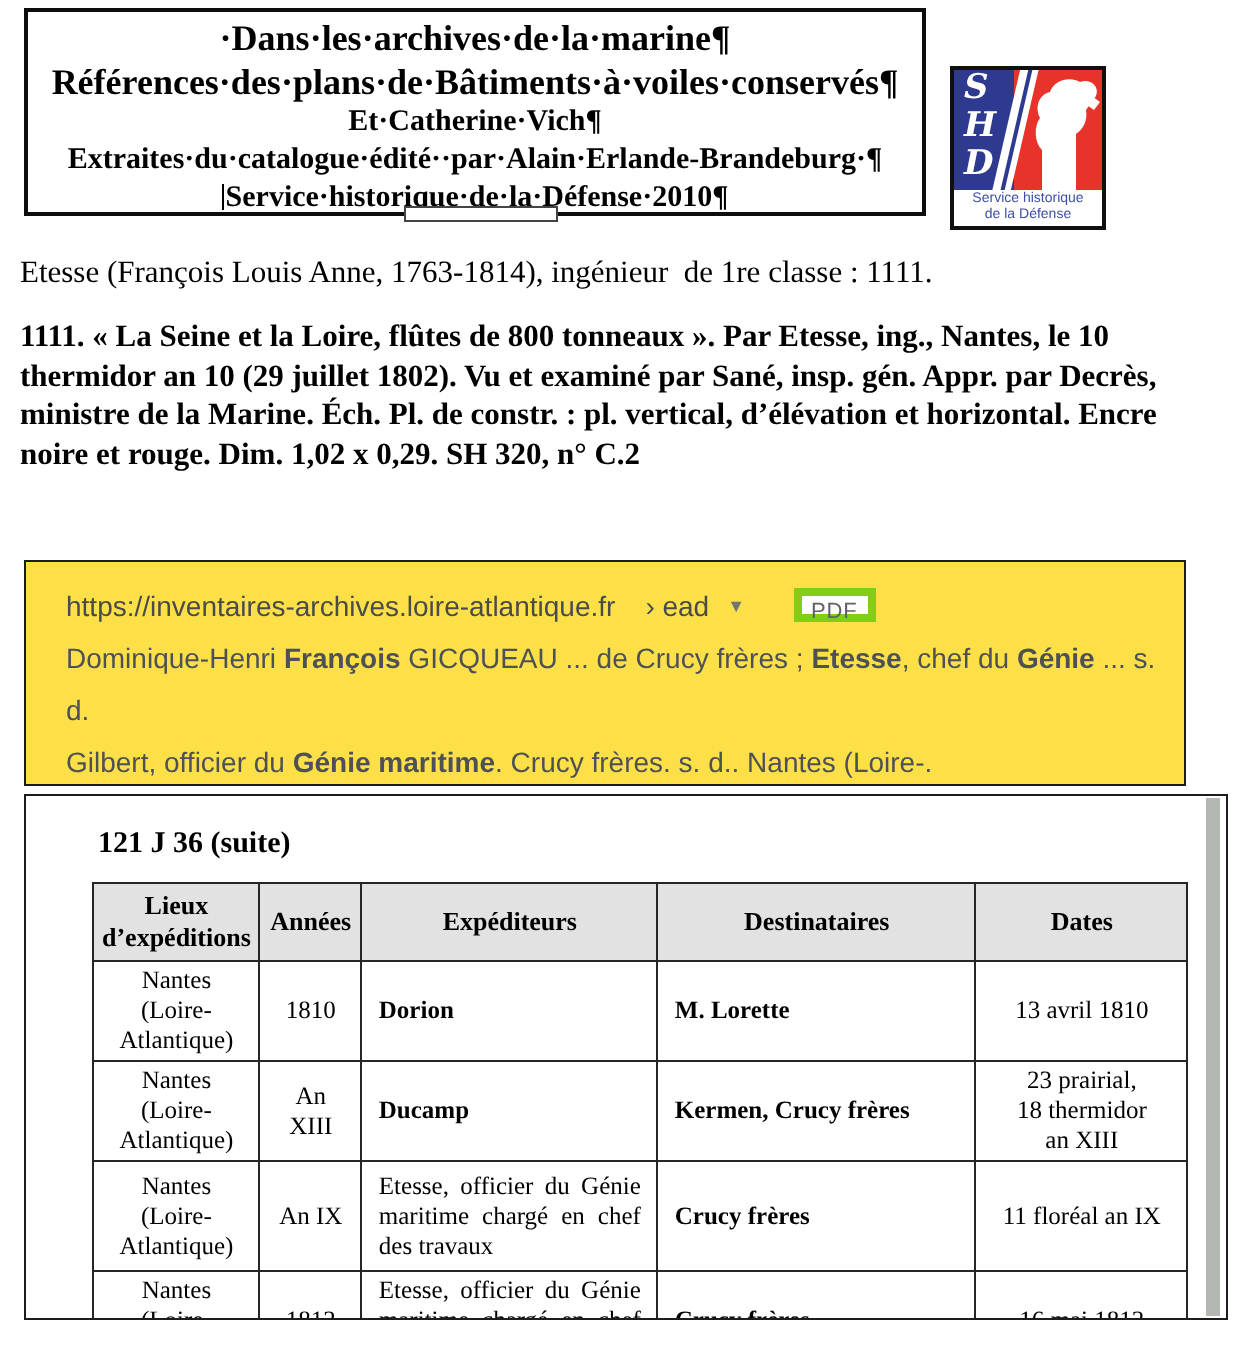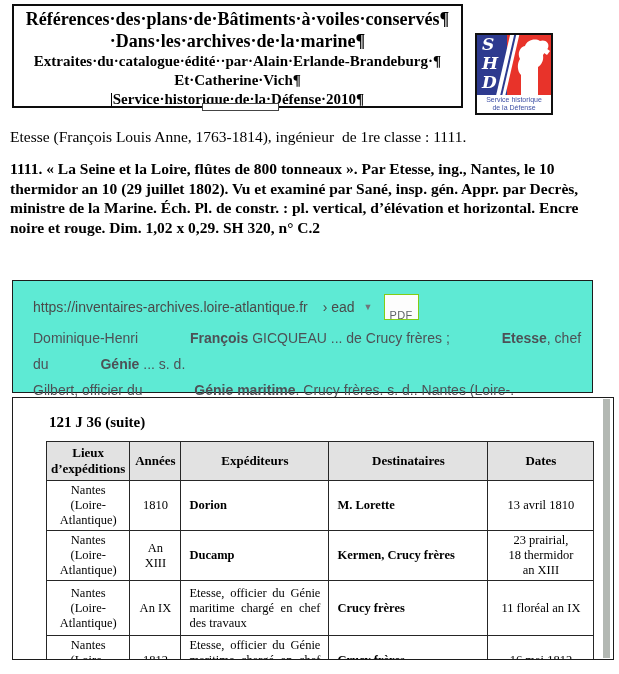--- a/index.html
+++ b/index.html
@@ -38,31 +38,31 @@
 
   
   .intro-line { position:absolute; left:10px; top:128px; width:605px;
     font-size:15.5px; color:#000; white-space:pre-wrap; }
   .catalog-entry { position:absolute; left:10px; top:159px; width:606px;
     font-size:15.5px; font-weight:bold; color:#000; line-height:19.5px; }
 
   
   .search-box {
     position:absolute; left:12px; top:280px; width:581px; height:113px;
-    border:1px solid #1c1c1c; background:#5eead4;
+    border:1px solid #1c1c1c; background:#fde047;
     font-family:"Liberation Sans", sans-serif; padding:13px 0 0 20px;
   }
   .url-row { display:flex; align-items:center; font-size:14px; color:#4a4a4a; }
   .url-breadcrumb { margin-left:15px; color:#4a4a4a; }
   .dropdown-arrow { margin-left:9px; font-size:9px; color:#70757a; }
-  .pdf-badge { margin-left:11px; border:1px solid #84cc16; padding:12px 5px; height:17px;
+  .pdf-badge { margin-left:24px; border:4px solid #84cc16; padding:0 5px; height:17px;
     line-height:16px; font-size:11px; letter-spacing:.4px; color:#5f6368; background:#fdfdfd; }
   .result-title { margin-top:8px; font-size:20px; font-weight:400; color:#681da8; }
   .snippet { margin-top:5px; font-size:14px; color:#4d5156; line-height:26px; }
-  .snippet .b { font-weight:bold;margin-left:48px; }
+  .snippet .b { font-weight:bold; }
 
   
   .pdf-box {
     position:absolute; left:12px; top:397px; width:602px; height:263px;
     border:1px solid #1c1c1c; background:#fff; overflow:hidden;
   }
   .pdf-scrollbar { position:absolute; right:3px; top:1px; bottom:1px; width:7px; background:#b3b8b3; }
   .pdf-heading { position:absolute; left:36px; top:16px; font-size:15px; font-weight:bold; color:#000;text-align:center; }
   .archives-table { position:absolute; left:33px; top:43px; border-collapse:collapse;
     font-family:"Liberation Serif", serif; font-size:12.5px; color:#000; table-layout:fixed; }
@@ -77,24 +77,24 @@
   td.l { text-align:left; padding-left:8px;font-weight:bold; }
   tr.r1 td { height:30px; } tr.r2 td { height:47px; } tr.r3 td { height:55px; }
   tr.r4 td { height:50px; }
 </style>
 </head>
 <body>
 
 <div class="page">
 
   <div class="title-box">
+    <div class="title-line-big">·Dans·les·archives·de·la·marine¶</div>
     <div class="title-line-big">Références·des·plans·de·Bâtiments·à·voiles·conservés¶</div>
-    <div class="title-line-big">·Dans·les·archives·de·la·marine¶</div>
+    <div class="title-line-small">Et·Catherine·Vich¶</div>
     <div class="title-line-small">Extraites·du·catalogue·édité··par·Alain·Erlande-Brandeburg·¶</div>
-    <div class="title-line-small">Et·Catherine·Vich¶</div>
     <div class="title-line-small"><span class="cursor-bar"></span><span>Service·historique·de·la·Défense·2010¶</span></div>
   </div>
   <div class="frame-artifact"></div>
 
   <div class="logo-box">
     <div class="logo-main">
       <div class="logo-blue"></div>
       <div class="logo-red"></div>
       <div class="logo-slash"></div>
       <div class="logo-pike"></div>

